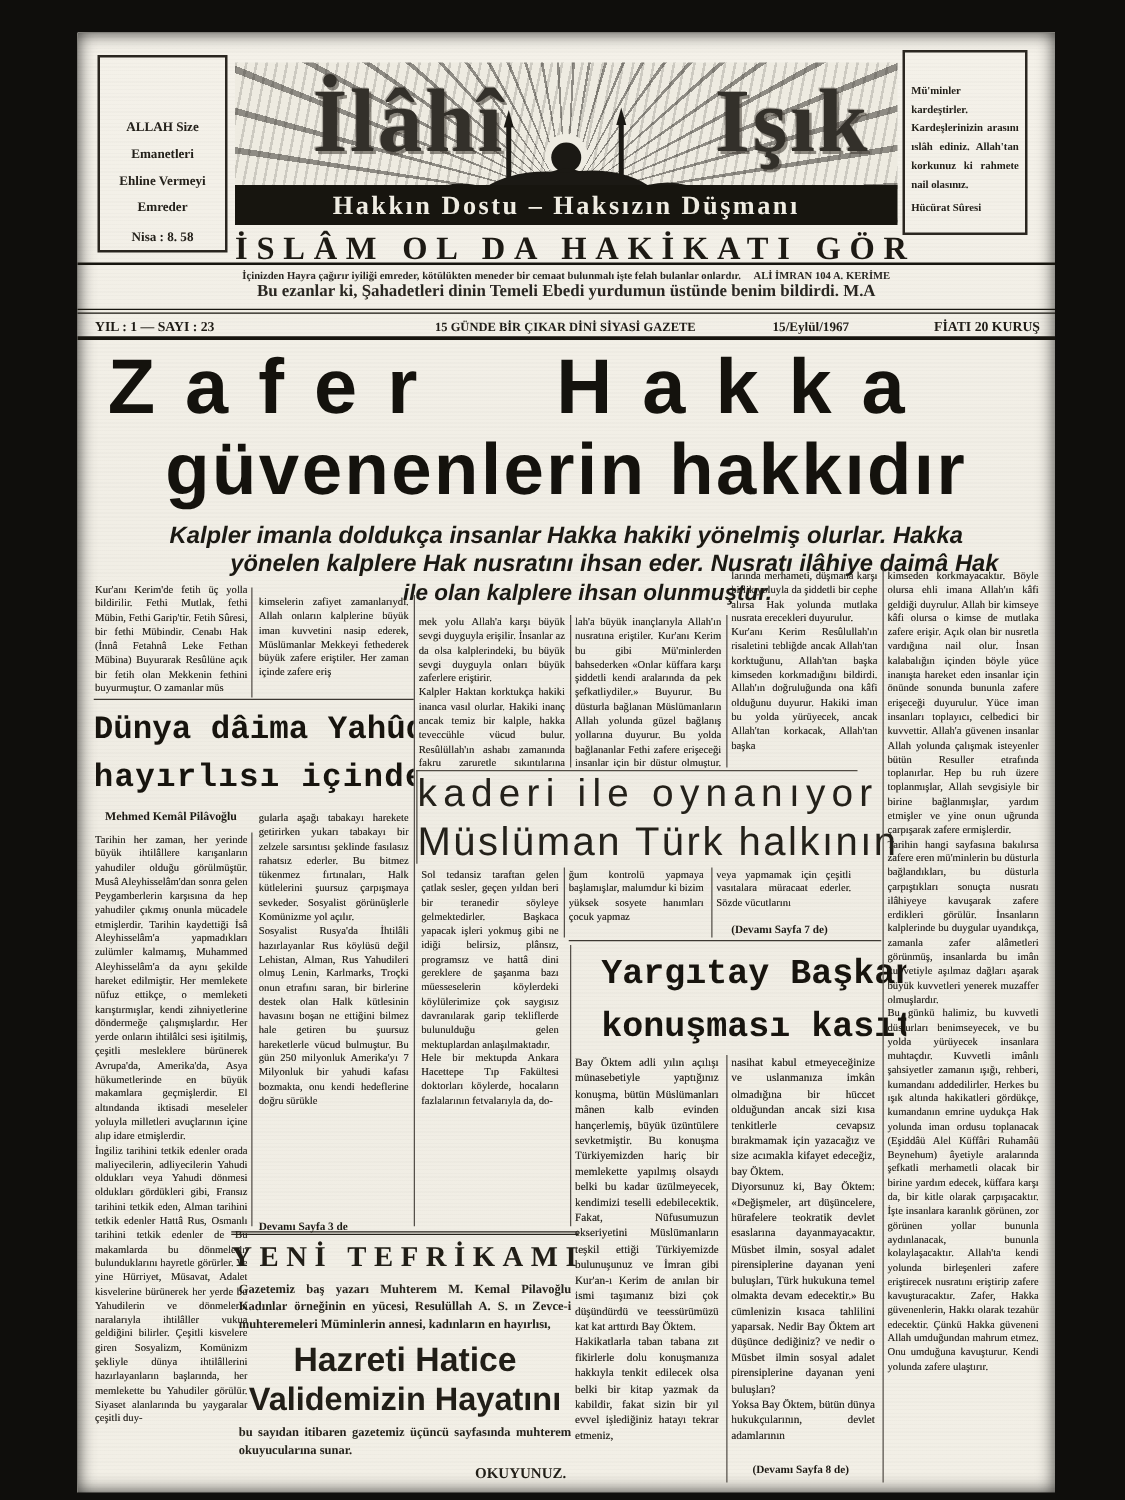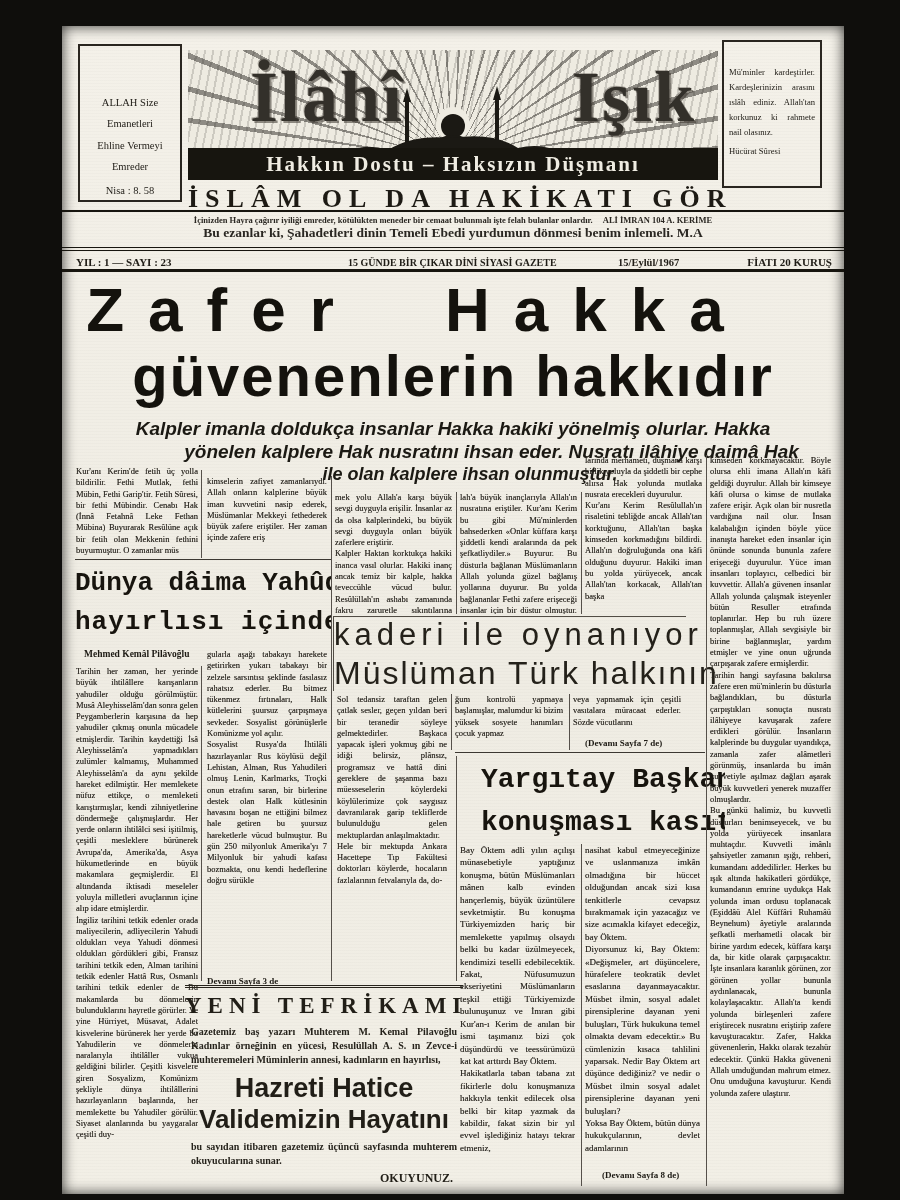--- a/index.html
+++ b/index.html
@@ -11,21 +11,21 @@
       repeating-linear-gradient(0deg, rgba(0,0,0,0.015) 0 1px, transparent 1px 3px),
       linear-gradient(180deg,#f4f1e9 0%,#efece3 55%,#f2efe6 100%);
     box-shadow:0 0 14px rgba(0,0,0,.8) inset;}
   .vrule{position:absolute;width:1px;background:#55504a;}
   .hrule{position:absolute;height:1px;background:#3c3832;}
   .rule-heavy{position:absolute;background:#17150f;}
   .box{border:2px solid #2a2620;}
   .body-col{font-family:"Liberation Serif",serif;font-size:8.5px;line-height:1.33;
     text-align:justify;color:#2b2822;white-space:pre-line;overflow:hidden;
     text-shadow:0 0 .5px rgba(40,35,30,.6);}
-  .masthead-side{font-family:"Liberation Serif",serif;font-weight:normal;color:#24211b;
+  .masthead-side{font-family:"Liberation Serif",serif;font-weight:bold;color:#24211b;
     text-align:center;white-space:pre-line;overflow:hidden;}
   #logo{position:absolute;left:126px;top:24px;width:530px;height:128px;overflow:hidden;
     background:
       repeating-conic-gradient(from -95deg at 50% 86%, rgba(25,22,18,.45) 0deg 1.1deg, rgba(255,255,255,0) 1.1deg 6.5deg),
       repeating-linear-gradient(101deg, rgba(30,28,24,.16) 0 2px, transparent 2px 8px),
       #eeebe1;}
   .logo-word{position:absolute;font-family:"Liberation Serif",serif;font-weight:bold;
     font-size:72px;color:#33302a;letter-spacing:2px;
     text-shadow:2px 2px 0 rgba(60,55,48,.55), -1px -1px 0 rgba(60,55,48,.35);}
   #banner{position:absolute;left:126px;top:122px;width:530px;height:32px;background:#17150f;
@@ -100,21 +100,21 @@
   </div>
 
   <div id="slogan">İSLÂM OL DA HAKİKATI GÖR</div>
 
   <div class="rule-heavy" style="left:0;top:184px;width:782px;height:2px;"></div>
 
   <div class="epi" style="top:189px;font-size:8.5px;font-weight:bold;">
     <span>İçinizden Hayra çağırır iyiliği emreder, kötülükten meneder bir cemaat bulunmalı işte felah bulanlar onlardır.</span>
     <span style="margin-left:8px;">ALİ İMRAN 104 A. KERİME</span>
   </div>
-  <div class="epi" style="top:199px;font-size:13.5px;font-weight:bold;">Bu ezanlar ki, Şahadetleri dinin Temeli Ebedi yurdumun dönmesi benim inlemeli.  M.A</div>
+  <div class="epi" style="top:199px;font-size:13.5px;font-weight:bold;">Bu ezanlar ki, Şahadetleri dinin Temeli Ebedi yurdumun üstünde benim bildirdi.  M.A</div>
 
   <div class="rule-heavy" style="left:0;top:221px;width:782px;height:1px;"></div>
   <div class="rule-heavy" style="left:0;top:224px;width:782px;height:1px;"></div>
 
   <div class="date-item" style="left:14px;top:230px;font-size:11px;">YIL : 1 — SAYI : 23</div>
   <div class="date-item" style="left:286px;top:231px;font-size:10px;">15 GÜNDE BİR ÇIKAR DİNİ SİYASİ GAZETE</div>
   <div class="date-item" style="left:556px;top:231px;font-size:10.5px;">15/Eylül/1967</div>
   <div class="date-item" style="right:12px;top:230px;font-size:11px;">FİATI 20 KURUŞ</div>
 
   <div class="rule-heavy" style="left:0;top:243px;width:782px;height:3px;"></div>

